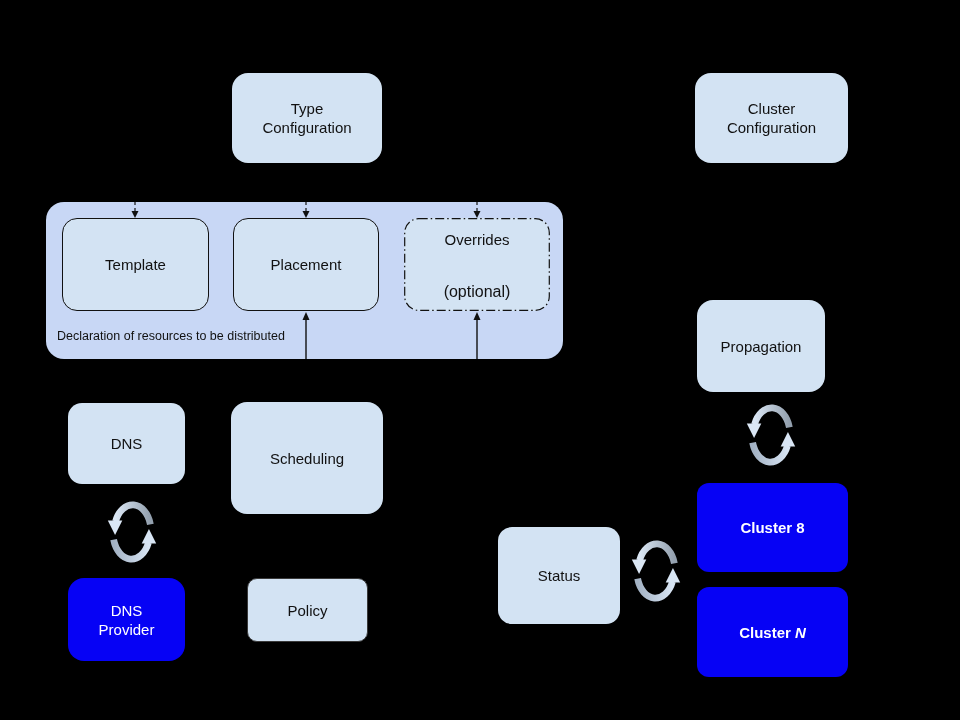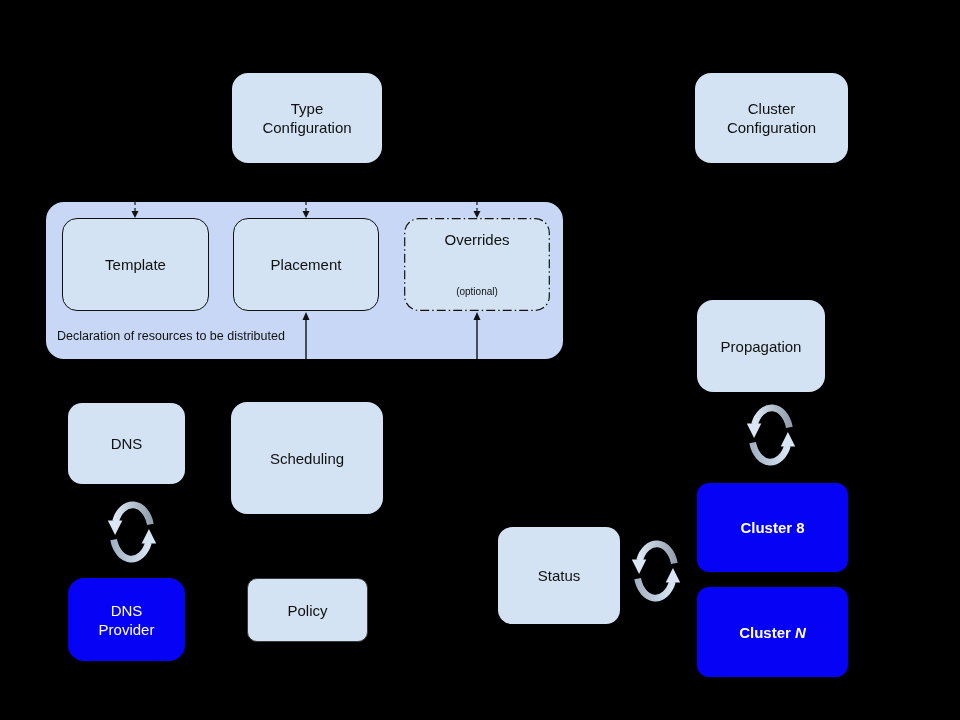--- a/index.html
+++ b/index.html
@@ -36,21 +36,21 @@
     background:var(--fill-container,#c8d7f5);border-radius:18px;
   }
   .inner{
     background:var(--fill-light,#d3e3f3);border:1px solid #111;border-radius:15px;
     width:147px;height:93px;top:16px;
   }
   .tpl{left:16px;}
   .plc{left:187px;width:146px;}
   .ovr{left:358px;width:146px;border:none;}
   .ovr .dashborder{position:absolute;inset:0;width:100%;height:100%;}
-  .sub{font-size:10px;line-height:15px;margin-top:35px;}
+  .sub{font-size:16px;line-height:15px;margin-top:35px;}
   .caption{
     position:absolute;left:11px;top:127px;font-size:12.5px;color:#111;
     white-space:nowrap;
   }
   .arrows{position:absolute;inset:0;width:100%;height:100%;pointer-events:none;}
 
   
   .cycle{position:absolute;width:58px;height:76px;}
   .cycle-dns{left:103px;top:494px;}
   .cycle-prop{left:742px;top:397px;}

